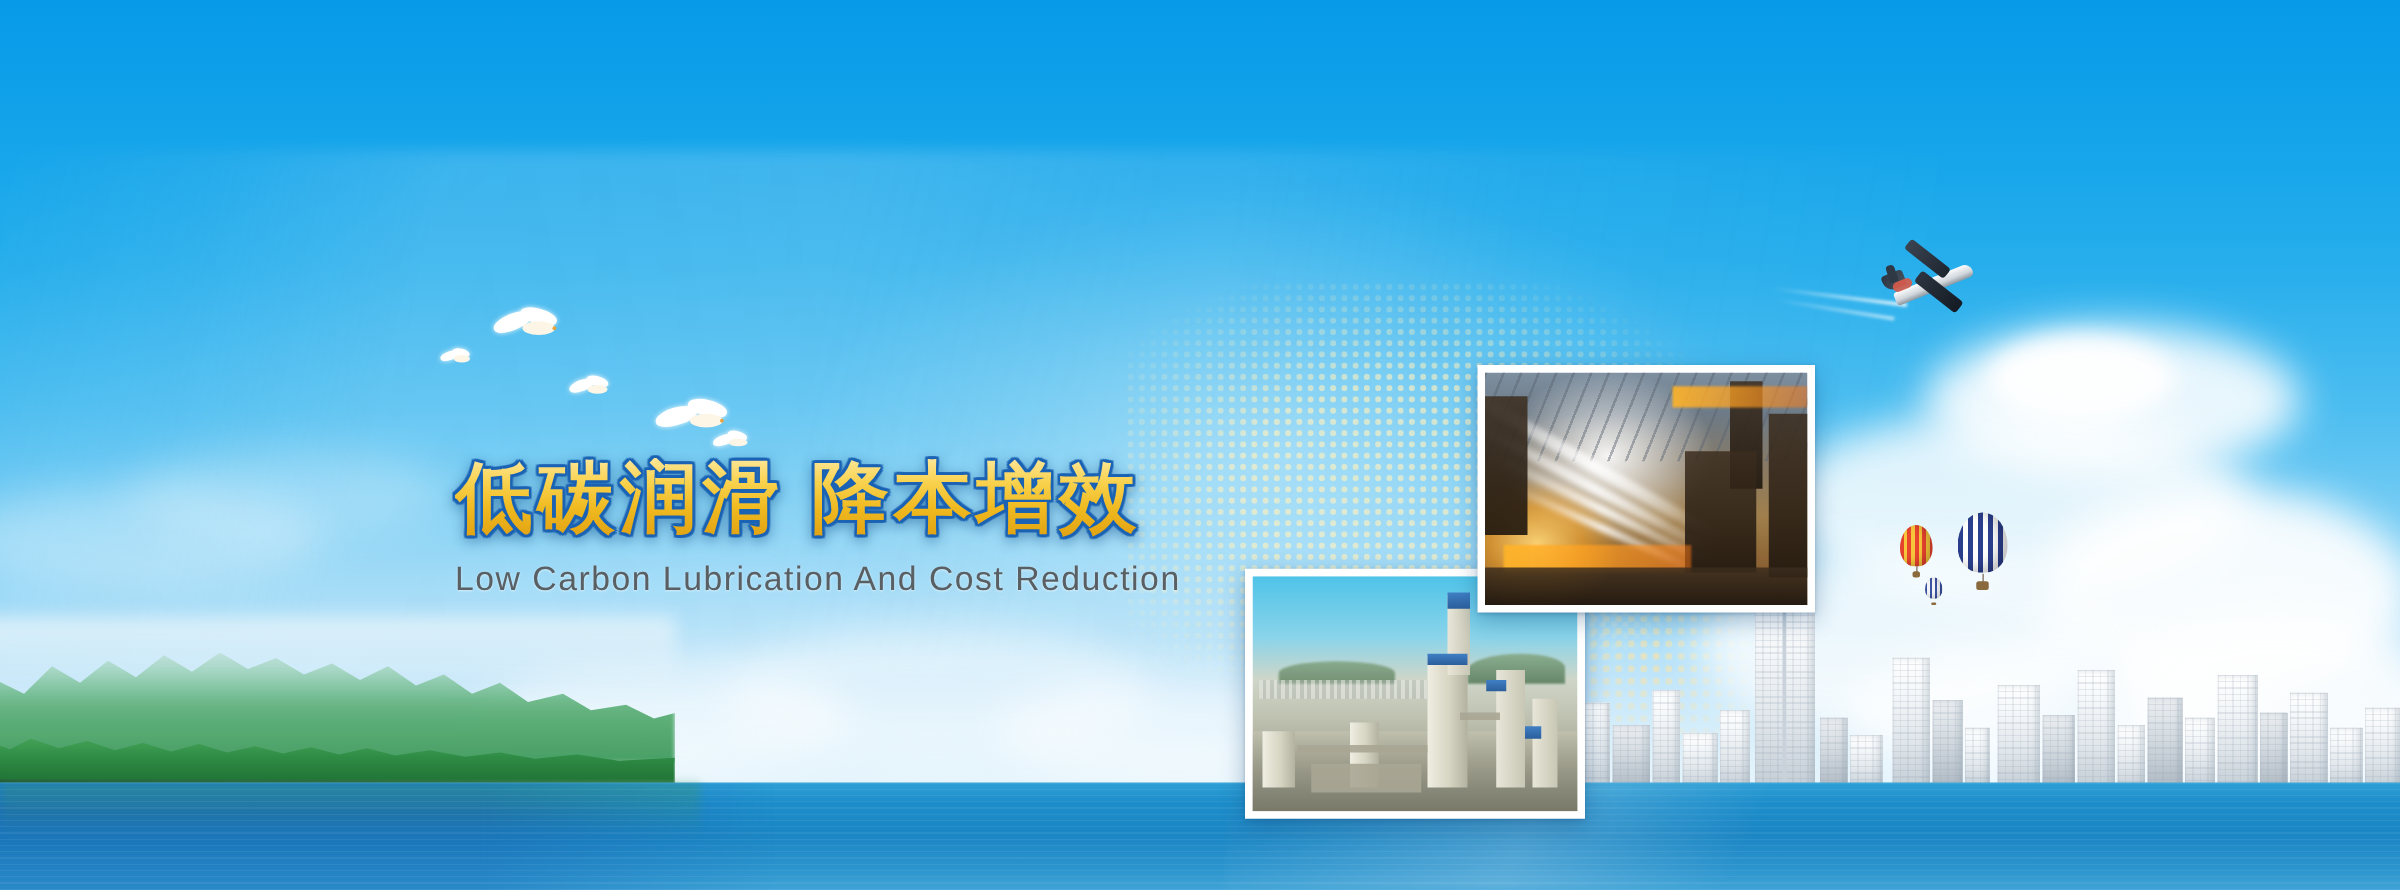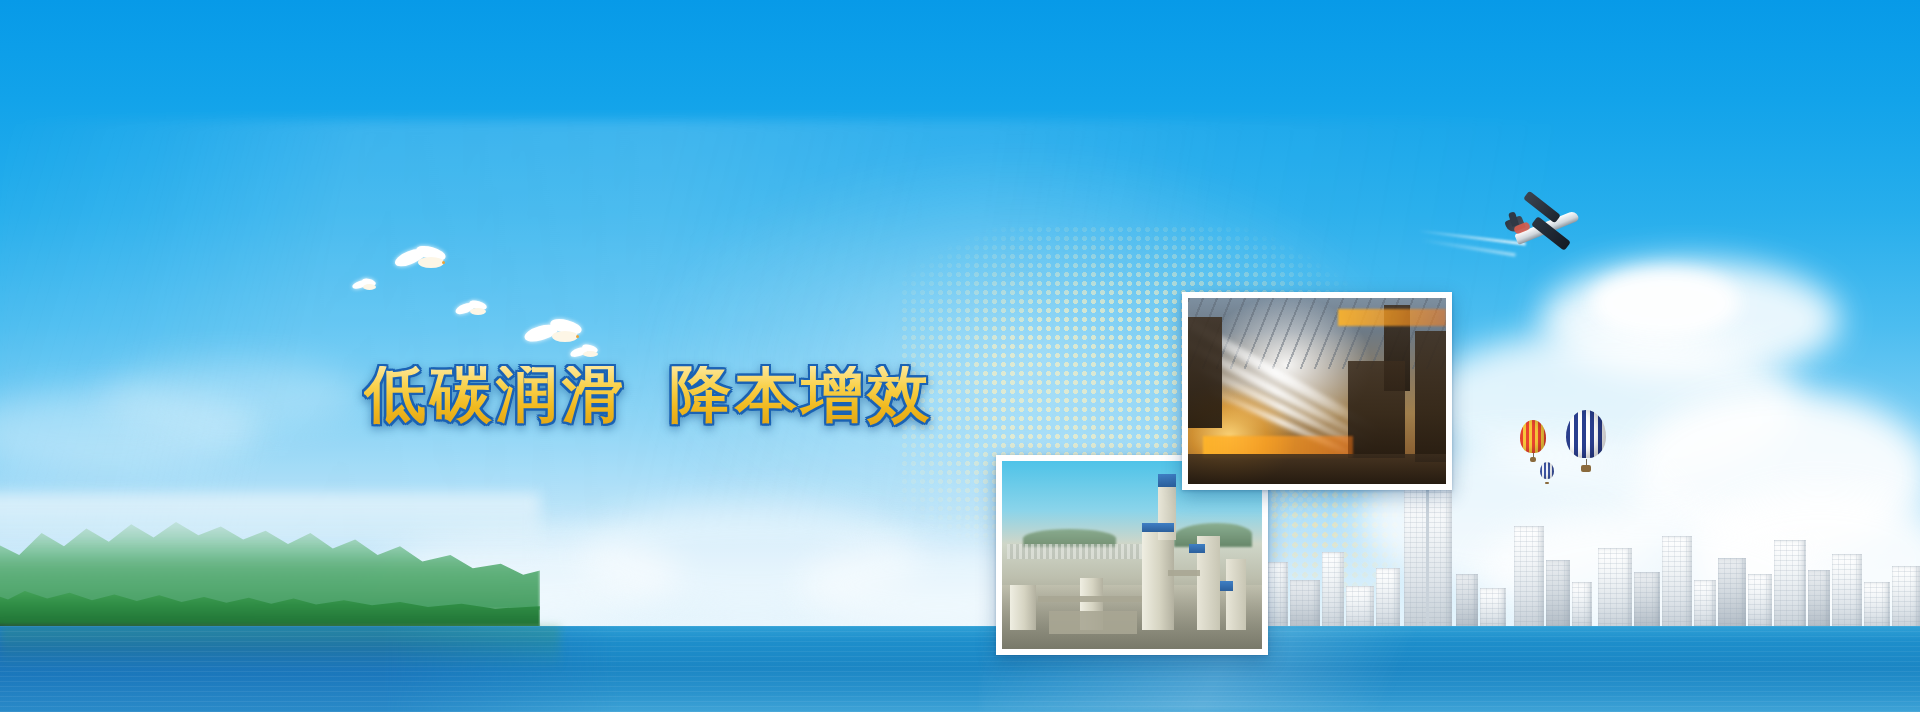--- a/index.html
+++ b/index.html
@@ -8,21 +8,20 @@
     width:1920px; height:712px;
     overflow:hidden;
     background:#0a84d8;
     font-family:"Liberation Sans", sans-serif;
   }
 
   .banner {
     position:relative;
     width:1920px; height:712px;
     overflow:hidden;
-    font-family:Liberation Mono, monospace;
   }
 
   
   .sky {
     position:absolute; inset:0;
     background:linear-gradient(to bottom,
       #079ae8 0%,
       #12a3ea 14%,
       #27aeec 30%,
       #4cbdf0 46%,
@@ -498,15 +497,16 @@
     <div class="rope"></div>
     <div class="basket"></div>
   </div>
   <div class="balloon balloon-small">
     <div class="env"></div>
     <div class="basket"></div>
   </div>
 
   <div class="textblock">
     <div class="headline">低碳润滑  降本增效</div>
+    <div class="subline">Low Carbon Lubrication And Cost Reduction</div>
   </div>
 
 </div>
 
 </body></html>

